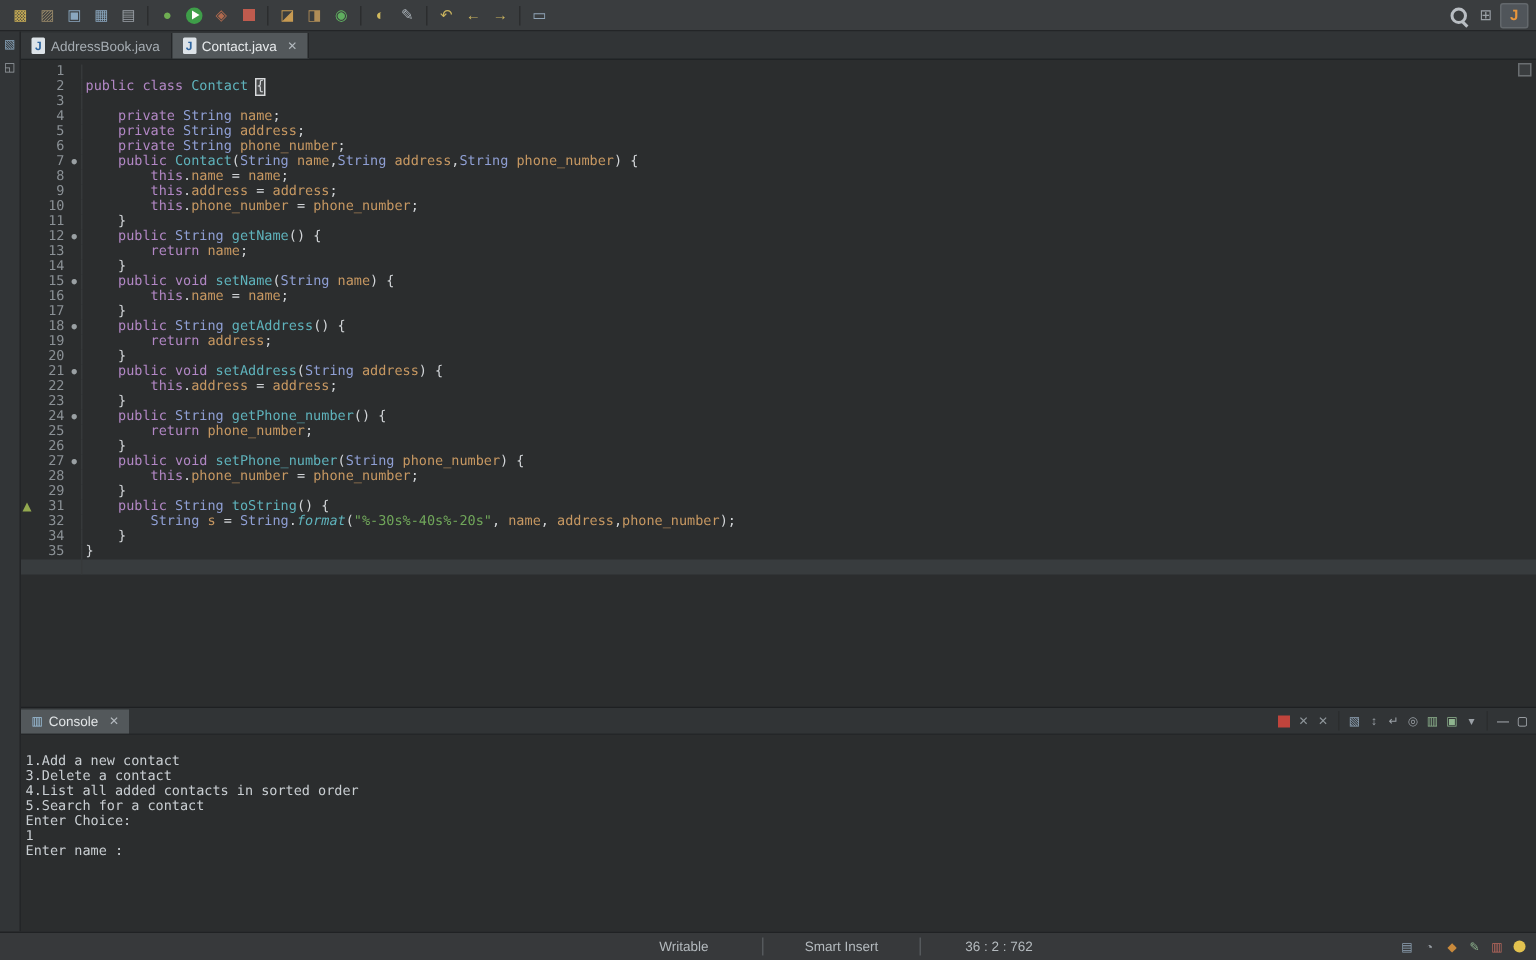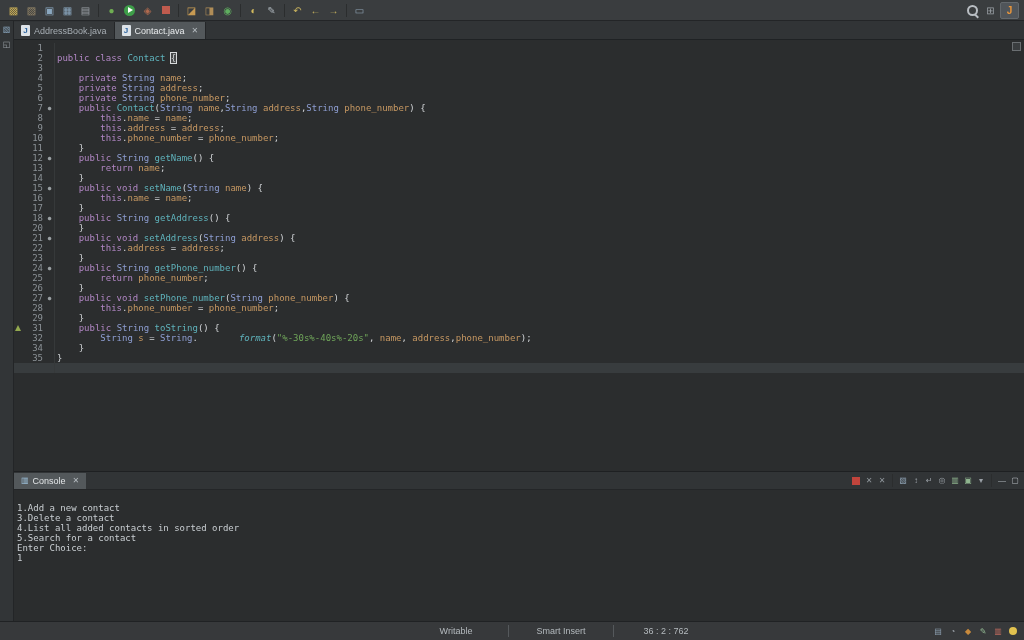--- a/index.html
+++ b/index.html
@@ -49,21 +49,21 @@
               border-bottom:6px solid #93a94f;}
   .ed-num{flex:0 0 20px;text-align:right;color:#8b9196;padding-right:2px;}
   .ed-fold{flex:0 0 9px;text-align:center;color:#9aa0a3;font-size:6px;line-height:10px;border-right:1px solid #36393a;}
   .ed-code{padding-left:2px;color:#d2d5d8;}
   .tk-kw{color:#b287c5;}
   .tk-ty{color:#8f9fd4;}
   .tk-cls{color:#5fb3bc;}
   .tk-fld{color:#c79862;}
   .tk-str{color:#70a65a;}
   .tk-ann{color:#9aa778;font-style:italic;}
-  .tk-stm{color:#5fb3bc;font-style:italic;margin-left:41px;}
+  .tk-stm{color:#5fb3bc;font-style:italic;}
   .tk-def{color:#d2d5d8;}
   .tk-cur{outline:1px solid #d8dadc;background:rgba(255,255,255,.14);}
   .ov-box{position:absolute;top:2px;right:3px;width:7px;height:7px;border:1px solid #6a6e71;background:#3a3d3f;}
 
   
   .console{flex:0 0 149px;display:flex;flex-direction:column;border-top:1px solid #1e2022;background:#2b2d2e;}
   .console-tabbar{flex:0 0 17px;background:#313436;display:flex;align-items:center;
                   border-bottom:1px solid #242628;padding-right:3px;}
   .console-tab{height:16px;background:#53585b;color:#e2e5e7;display:flex;align-items:center;gap:4px;
                padding:0 7px;font-size:9px;cursor:pointer;}
@@ -164,20 +164,21 @@
             <div class="ed-line"><span class="ed-ann"></span><span class="ed-num">9</span><span class="ed-fold"></span><span class="ed-code"><span class="tk-def">        </span><span class="tk-kw">this</span><span class="tk-def">.</span><span class="tk-fld">address</span><span class="tk-def"> = </span><span class="tk-fld">address</span><span class="tk-def">;</span></span></div>
             <div class="ed-line"><span class="ed-ann"></span><span class="ed-num">10</span><span class="ed-fold"></span><span class="ed-code"><span class="tk-def">        </span><span class="tk-kw">this</span><span class="tk-def">.</span><span class="tk-fld">phone_number</span><span class="tk-def"> = </span><span class="tk-fld">phone_number</span><span class="tk-def">;</span></span></div>
             <div class="ed-line"><span class="ed-ann"></span><span class="ed-num">11</span><span class="ed-fold"></span><span class="ed-code"><span class="tk-def">    }</span></span></div>
             <div class="ed-line"><span class="ed-ann"></span><span class="ed-num">12</span><span class="ed-fold">●</span><span class="ed-code"><span class="tk-def">    </span><span class="tk-kw">public </span><span class="tk-ty">String </span><span class="tk-cls">getName</span><span class="tk-def">() {</span></span></div>
             <div class="ed-line"><span class="ed-ann"></span><span class="ed-num">13</span><span class="ed-fold"></span><span class="ed-code"><span class="tk-def">        </span><span class="tk-kw">return </span><span class="tk-fld">name</span><span class="tk-def">;</span></span></div>
             <div class="ed-line"><span class="ed-ann"></span><span class="ed-num">14</span><span class="ed-fold"></span><span class="ed-code"><span class="tk-def">    }</span></span></div>
             <div class="ed-line"><span class="ed-ann"></span><span class="ed-num">15</span><span class="ed-fold">●</span><span class="ed-code"><span class="tk-def">    </span><span class="tk-kw">public void </span><span class="tk-cls">setName</span><span class="tk-def">(</span><span class="tk-ty">String </span><span class="tk-fld">name</span><span class="tk-def">) {</span></span></div>
             <div class="ed-line"><span class="ed-ann"></span><span class="ed-num">16</span><span class="ed-fold"></span><span class="ed-code"><span class="tk-def">        </span><span class="tk-kw">this</span><span class="tk-def">.</span><span class="tk-fld">name</span><span class="tk-def"> = </span><span class="tk-fld">name</span><span class="tk-def">;</span></span></div>
             <div class="ed-line"><span class="ed-ann"></span><span class="ed-num">17</span><span class="ed-fold"></span><span class="ed-code"><span class="tk-def">    }</span></span></div>
             <div class="ed-line"><span class="ed-ann"></span><span class="ed-num">18</span><span class="ed-fold">●</span><span class="ed-code"><span class="tk-def">    </span><span class="tk-kw">public </span><span class="tk-ty">String </span><span class="tk-cls">getAddress</span><span class="tk-def">() {</span></span></div>
+            <div class="ed-line"><span class="ed-ann"></span><span class="ed-num">19</span><span class="ed-fold"></span><span class="ed-code"><span class="tk-def">        </span><span class="tk-kw">return </span><span class="tk-fld">address</span><span class="tk-def">;</span></span></div>
             <div class="ed-line"><span class="ed-ann"></span><span class="ed-num">20</span><span class="ed-fold"></span><span class="ed-code"><span class="tk-def">    }</span></span></div>
             <div class="ed-line"><span class="ed-ann"></span><span class="ed-num">21</span><span class="ed-fold">●</span><span class="ed-code"><span class="tk-def">    </span><span class="tk-kw">public void </span><span class="tk-cls">setAddress</span><span class="tk-def">(</span><span class="tk-ty">String </span><span class="tk-fld">address</span><span class="tk-def">) {</span></span></div>
             <div class="ed-line"><span class="ed-ann"></span><span class="ed-num">22</span><span class="ed-fold"></span><span class="ed-code"><span class="tk-def">        </span><span class="tk-kw">this</span><span class="tk-def">.</span><span class="tk-fld">address</span><span class="tk-def"> = </span><span class="tk-fld">address</span><span class="tk-def">;</span></span></div>
             <div class="ed-line"><span class="ed-ann"></span><span class="ed-num">23</span><span class="ed-fold"></span><span class="ed-code"><span class="tk-def">    }</span></span></div>
             <div class="ed-line"><span class="ed-ann"></span><span class="ed-num">24</span><span class="ed-fold">●</span><span class="ed-code"><span class="tk-def">    </span><span class="tk-kw">public </span><span class="tk-ty">String </span><span class="tk-cls">getPhone_number</span><span class="tk-def">() {</span></span></div>
             <div class="ed-line"><span class="ed-ann"></span><span class="ed-num">25</span><span class="ed-fold"></span><span class="ed-code"><span class="tk-def">        </span><span class="tk-kw">return </span><span class="tk-fld">phone_number</span><span class="tk-def">;</span></span></div>
             <div class="ed-line"><span class="ed-ann"></span><span class="ed-num">26</span><span class="ed-fold"></span><span class="ed-code"><span class="tk-def">    }</span></span></div>
             <div class="ed-line"><span class="ed-ann"></span><span class="ed-num">27</span><span class="ed-fold">●</span><span class="ed-code"><span class="tk-def">    </span><span class="tk-kw">public void </span><span class="tk-cls">setPhone_number</span><span class="tk-def">(</span><span class="tk-ty">String </span><span class="tk-fld">phone_number</span><span class="tk-def">) {</span></span></div>
             <div class="ed-line"><span class="ed-ann"></span><span class="ed-num">28</span><span class="ed-fold"></span><span class="ed-code"><span class="tk-def">        </span><span class="tk-kw">this</span><span class="tk-def">.</span><span class="tk-fld">phone_number</span><span class="tk-def"> = </span><span class="tk-fld">phone_number</span><span class="tk-def">;</span></span></div>
             <div class="ed-line"><span class="ed-ann"></span><span class="ed-num">29</span><span class="ed-fold"></span><span class="ed-code"><span class="tk-def">    }</span></span></div>
@@ -217,20 +218,21 @@
             </div>
         </div>
         <div class="console-output" id="console-output">
             <div class="cline"></div>
             <div class="cline">1.Add a new contact</div>
             <div class="cline">3.Delete a contact</div>
             <div class="cline">4.List all added contacts in sorted order</div>
             <div class="cline">5.Search for a contact</div>
             <div class="cline">Enter Choice: </div>
             <div class="cline">1</div>
+            <div class="cline">Enter name : </div>
           </div>
       </div>
     </div>
   </div>
 
   <div class="statusbar">
     <div class="sb-spacer"></div>
     <div class="sb-cell">Writable</div>
     <div class="sb-sep"></div>
     <div class="sb-cell">Smart Insert</div>

